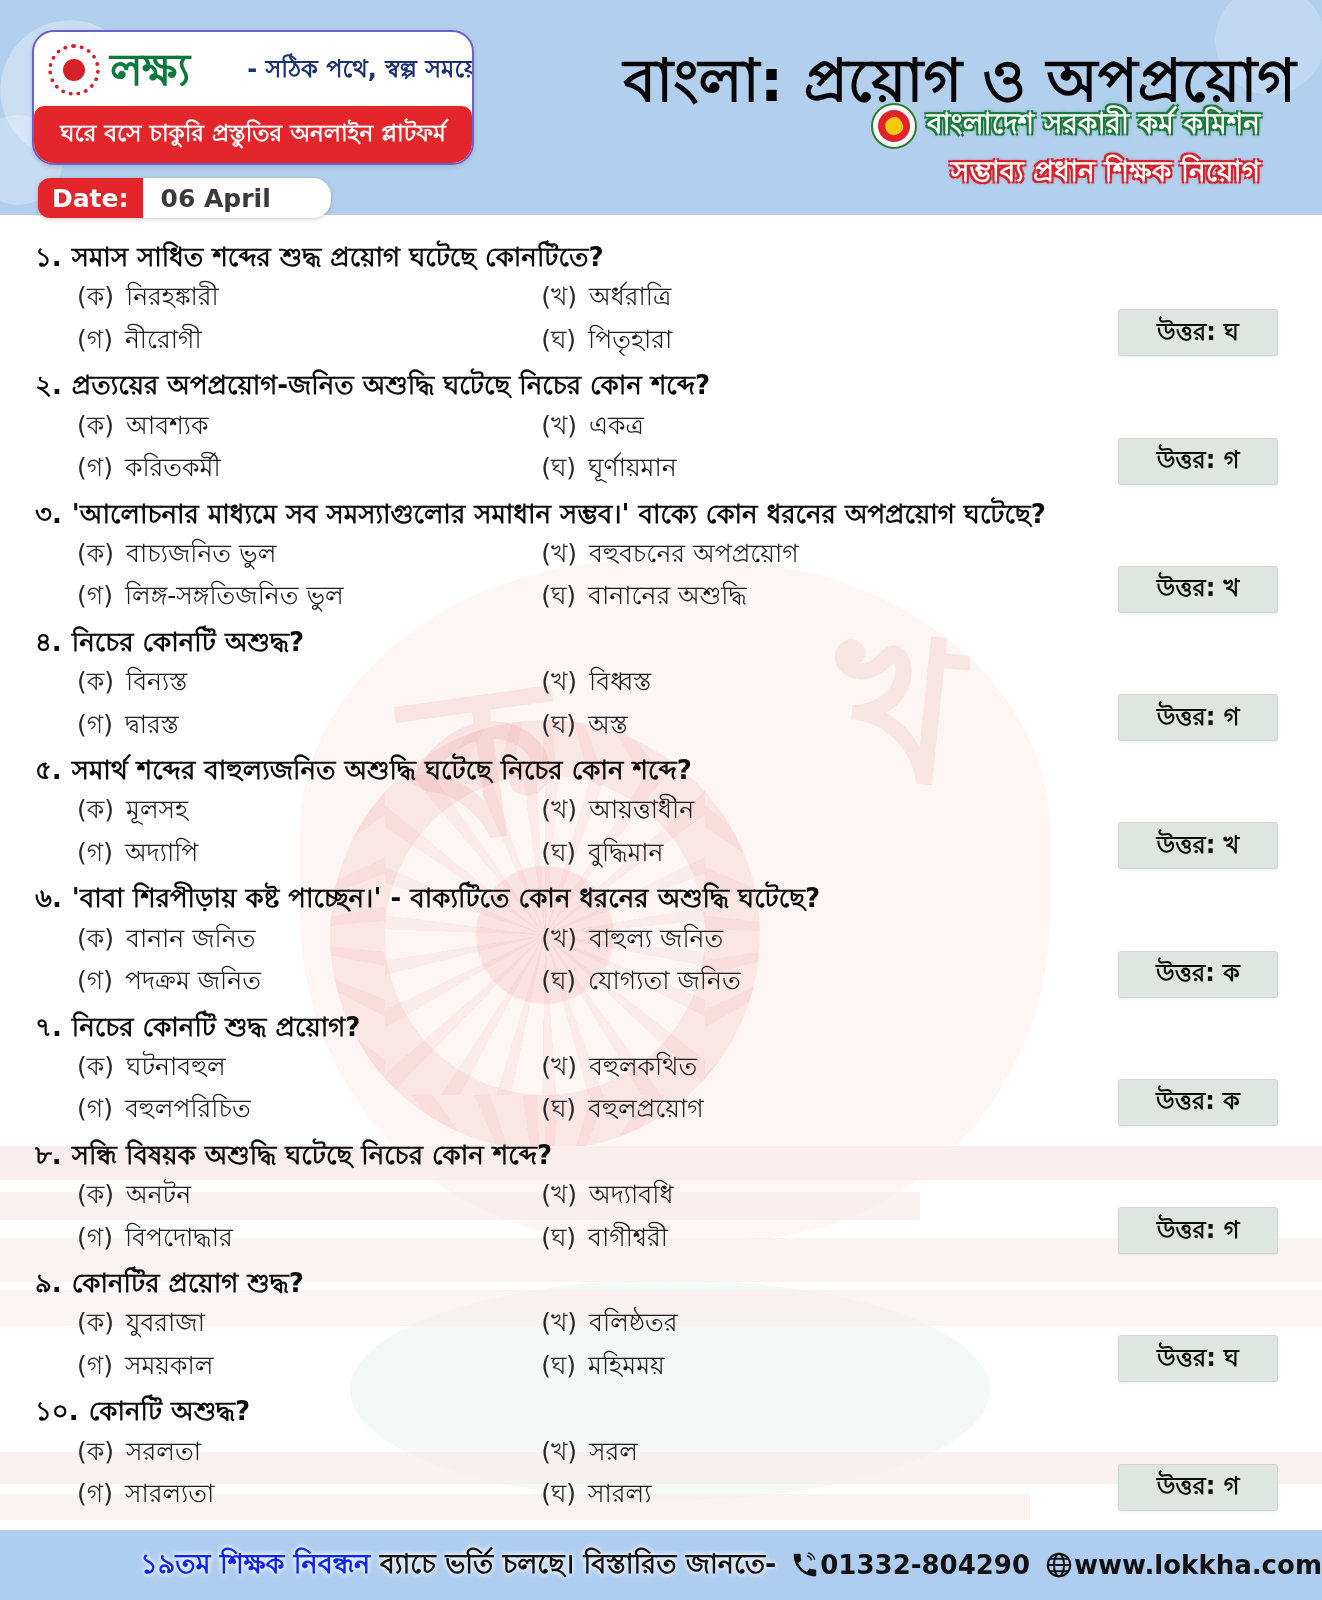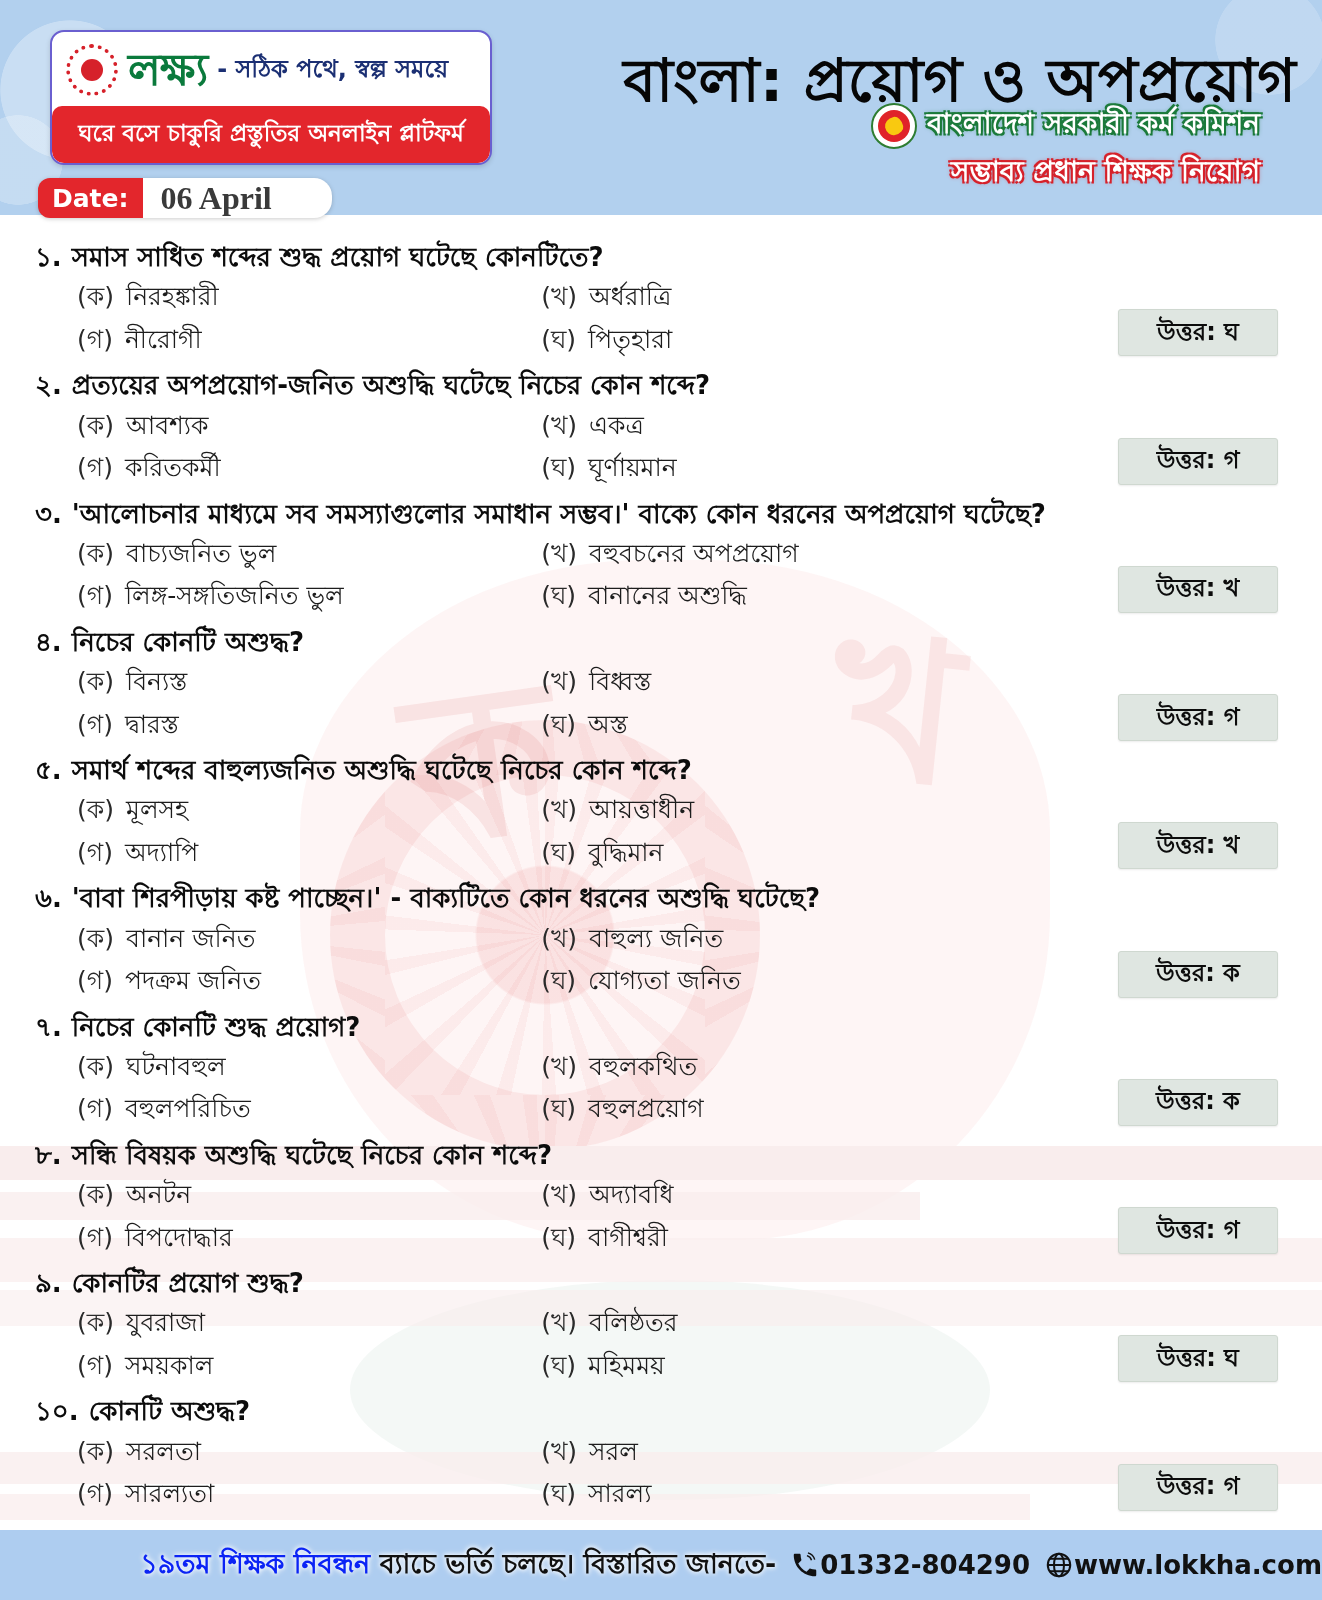--- a/index.html
+++ b/index.html
@@ -13,45 +13,45 @@
   
   .top-band {
     position:absolute; top:0; left:0; width:1322px; height:215px;
     background:
       radial-gradient(circle 70px at 70px 90px, rgba(255,255,255,.30) 0 99%, transparent 100%),
       radial-gradient(circle 45px at 18px 160px, rgba(255,255,255,.25) 0 99%, transparent 100%),
       radial-gradient(circle 55px at 1270px 40px, rgba(255,255,255,.18) 0 99%, transparent 100%),
       #b2d0ee;
   }
   .logo-card {
-    position:absolute; left:50px; top:30px; width:442px; background:#ffffff;
-    border:2px solid #6a5fd0; border-radius:14px; overflow:hidden;
+    position:absolute; left:32px; top:30px; width:442px; background:#ffffff;
+    border:2px solid #6a5fd0; border-radius:22px; overflow:hidden;
     box-shadow:0 2px 5px rgba(0,0,0,.15);
   }
   .logo-row { display:flex; align-items:center; gap:10px; padding:12px 14px 10px 14px; }
   .logo-mark {
     width:52px; height:52px; border-radius:50%; border:4px dotted #d6212a;
     display:flex; align-items:center; justify-content:center; flex:0 0 auto;
   }
   .logo-mark::before { content:""; width:22px; height:22px; border-radius:50%; background:#d6212a; }
   .brand-text { color:#0a7a3c; font-size:44px; font-weight:800; line-height:1; letter-spacing:-1px; }
-  .tagline { color:#1b2f73; font-size:24px; font-weight:700; white-space:nowrap; }
+  .tagline { color:#1b2f73; font-size:24px; font-weight:700; white-space:nowrap;margin-left:48px; }
   .logo-banner {
     background:#e3262c; color:#ffffff; font-size:23px; font-weight:700;
     text-align:center; padding:9px 6px; border-radius:10px 10px 12px 12px;
   }
   .date-row { position:absolute; left:38px; top:178px; display:flex; height:40px;
     filter:drop-shadow(0 1px 2px rgba(0,0,0,.2)); }
   .date-label {
     background:#e3262c; color:#ffffff; font-size:25px; font-weight:700;
     padding:8px 14px; border-radius:12px 0 0 12px; display:flex; align-items:center;
   }
   .date-value {
-    background:#ffffff; color:#3a3a3a; font-size:32px; font-weight:700;
-    padding:4px 60px 4px 18px; border-radius:0 18px 18px 0; display:flex; align-items:center;font-family:Liberation Serif, serif;
+    background:#ffffff; color:#3a3a3a; font-size:25px; font-weight:700;
+    padding:4px 60px 4px 18px; border-radius:0 18px 18px 0; display:flex; align-items:center;
   }
   .main-title {
     position:absolute; right:26px; top:36px;
     font-size:59px; font-weight:800; color:#060606; white-space:nowrap;
   }
   .commission-row {
     position:absolute; right:62px; top:102px;
     display:flex; align-items:center; gap:10px;
   }
   .emblem {

